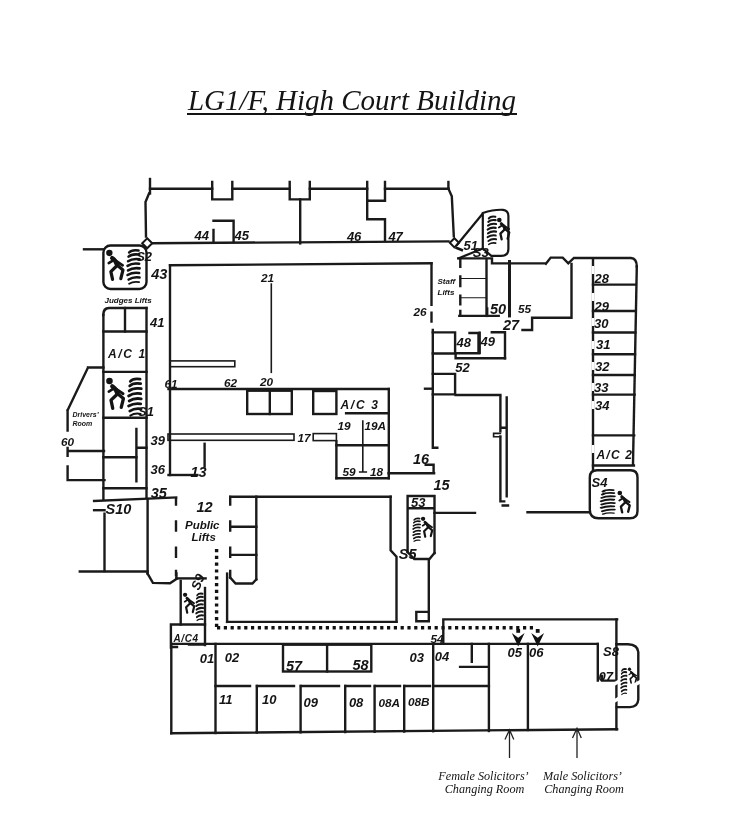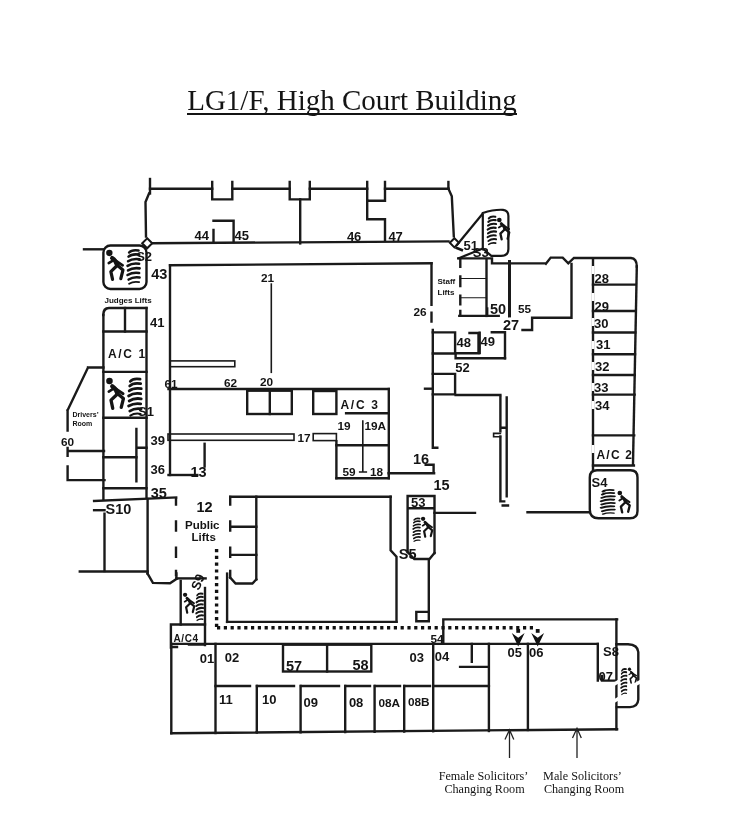--- a/index.html
+++ b/index.html
@@ -1,16 +1,16 @@
 <!DOCTYPE html>
 <html><head>
 <meta charset="utf-8">
 <style>
   html,body{margin:0;padding:0;background:#fff;}
-  #page{width:748px;height:823px;position:relative;background:#a21caf;overflow:hidden;}
+  #page{width:748px;height:823px;position:relative;background:#a21caf;overflow:hidden;font-style:italic;}
   svg text{font-family:"Liberation Sans",sans-serif;fill:#141414;}
   .num{font-weight:bold;font-size:13px;}
   .numb{font-weight:bold;font-size:14.5px;}
   .nums{font-weight:bold;font-size:11.8px;}
   .lab{font-weight:bold;font-size:8px;}
   .ser{font-family:"Liberation Serif",serif;font-size:12.2px;font-weight:normal;}
 </style>
 </head>
 <body>
 <div id="page">

